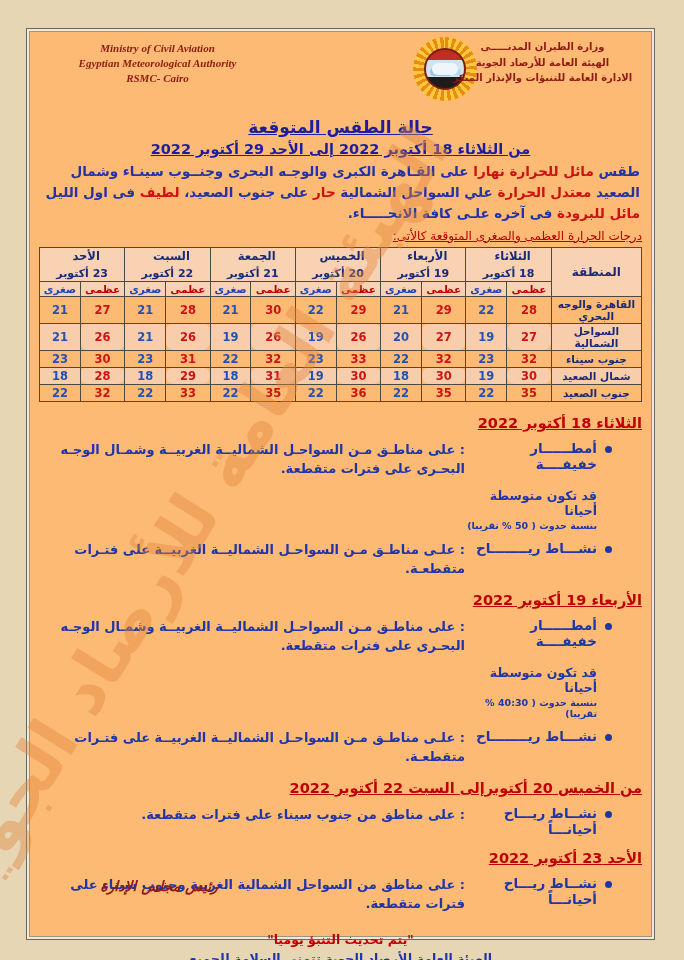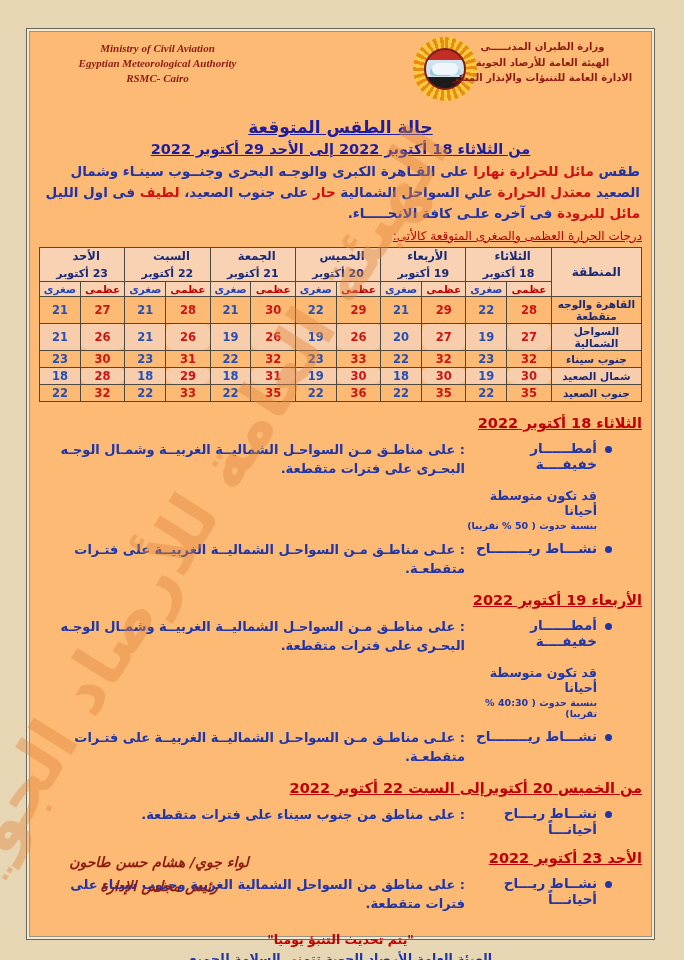--- a/index.html
+++ b/index.html
@@ -188,21 +188,21 @@
         <th class="lbl-max">عظمى</th>
           <th class="lbl-min">صغرى</th>
         <th class="lbl-max">عظمى</th>
           <th class="lbl-min">صغرى</th>
         <th class="lbl-max">عظمى</th>
           <th class="lbl-min">صغرى</th>
       </tr>
     </thead>
     <tbody>
       <tr>
-        <td class="region">القاهرة والوجه متقطعة</td>
+        <td class="region">القاهرة والوجه البحري</td>
         <td class="max">28</td>
           <td class="min">22</td>
         <td class="max">29</td>
           <td class="min">21</td>
         <td class="max">29</td>
           <td class="min">22</td>
         <td class="max">30</td>
           <td class="min">21</td>
         <td class="max">28</td>
           <td class="min">21</td>
@@ -333,17 +333,16 @@
       <div class="desc">: على مناطق من السواحل الشمالية الغربية وجنوب سيناء على فترات متقطعة.</div>
     </div>
   </div>
 
   <div class="footer">
     <div class="quote">"يتم تحديث التنبؤ يوميا"</div>
     <div class="wish">الهيئة العامة للأرصاد الجوية تتمنى السلامة للجميع</div>
   </div>
 
   <div class="signature">
-    <div>لواء جوي/ هشام حسن طاحون</div>
     <div>رئيس مجلس الإدارة</div>
   </div>
 
 </div>
 
 </body></html>

